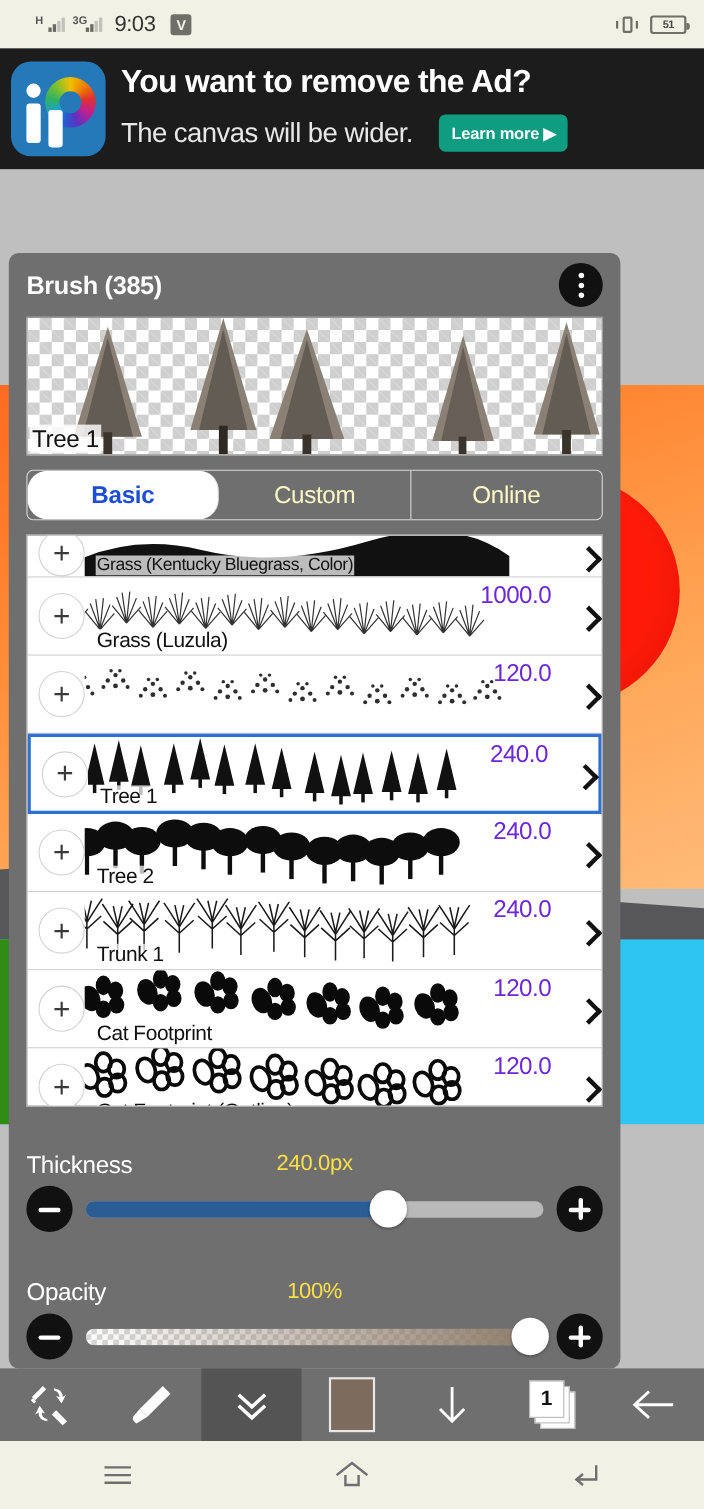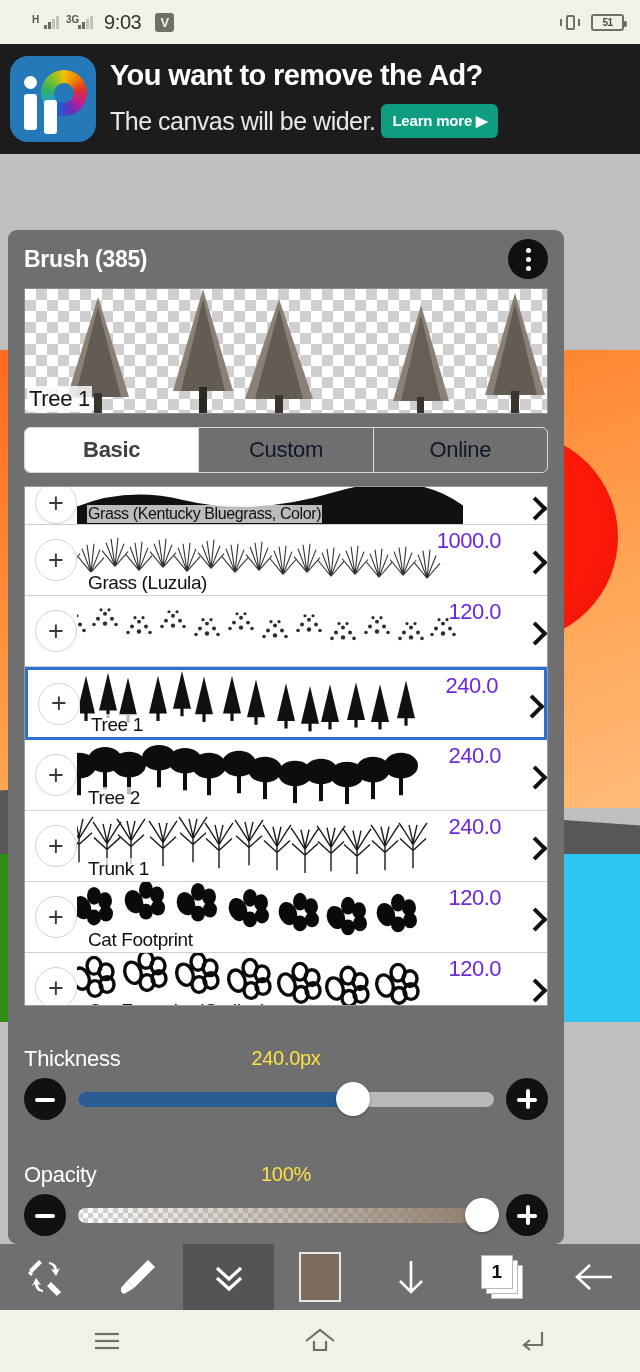--- a/index.html
+++ b/index.html
@@ -52,21 +52,21 @@
   #ad-app-icon .wheel{
     position:absolute;left:31px;top:14px;width:46px;height:46px;border-radius:50%;
     background:conic-gradient(#f2c000,#f08000,#e03030,#c02090,#6030c0,#2060d0,#20a0d0,#30b060,#80c030,#f2c000);
   }
   #ad-app-icon .wheel:after{content:"";position:absolute;left:13px;top:13px;width:20px;height:20px;border-radius:50%;background:#2679b8;}
   #ad-app-icon .i-dot{position:absolute;left:14px;top:20px;width:13px;height:13px;border-radius:50%;background:#fff;}
   #ad-app-icon .i-stem{position:absolute;left:14px;top:38px;width:13px;height:36px;background:#fff;border-radius:3px;}
   #ad-app-icon .p-stem{position:absolute;left:34px;top:44px;width:13px;height:34px;background:#fff;border-radius:3px;}
   #ad-text{flex:1;display:flex;flex-direction:column;justify-content:center;}
   #ad-headline{color:#fff;font-size:29px;font-weight:bold;line-height:1.05;letter-spacing:-.6px;}
-  #ad-subrow{display:flex;align-items:center;gap:6px;margin-top:13px;}
+  #ad-subrow{display:flex;align-items:center;gap:24px;margin-top:13px;}
   #ad-subline{color:#e8e8e8;font-size:25px;line-height:1.05;letter-spacing:-.5px;}
   #ad-cta{
     background:#0f9d82;color:#fff;font-size:15px;font-weight:bold;
     padding:8px 11px;border-radius:6px;white-space:nowrap;letter-spacing:-.2px;
   }
 
   
   #canvas-area{position:absolute;left:0;top:154px;width:640px;height:1086px;background:#bfbfbf;overflow:hidden;}
   #artwork{position:absolute;left:0;top:0;width:640px;height:1086px;}
   #sky{position:absolute;left:0;top:196px;width:640px;height:458px;
@@ -104,24 +104,24 @@
   #preview-label{
     position:absolute;left:2px;bottom:1px;font-size:22px;color:#111;
     background:rgba(255,255,255,.82);padding:0 2px;letter-spacing:-.3px;
   }
 
   
   #tab-bar{
     margin-top:13px;width:524px;height:46px;border:1px solid #d8d8d8;border-radius:6px;
     display:flex;overflow:hidden;
   }
-  .tab{flex:1;display:flex;align-items:center;justify-content:center;font-size:22px;color:#0f172a;
+  .tab{flex:1;display:flex;align-items:center;justify-content:center;font-size:22px;color:#fef9c3;
        border-right:1px solid #d8d8d8;letter-spacing:-.3px;}
   .tab:last-child{border-right:none;}
-  .tab.active{background:#fff;color:#404040;font-weight:bold;}
+  .tab.active{background:#fff;color:#1d4ed8;font-weight:bold;border-radius:18px;}
 
   
   #brush-list{
     margin-top:13px;width:524px;height:520px;background:#fff;border:1px solid #9a9a9a;
     overflow:hidden;position:relative;
   }
   .brush-row{
     height:71px;border-bottom:1px solid #cfcfcf;position:relative;display:flex;align-items:center;
     padding:0 2px;
   }

